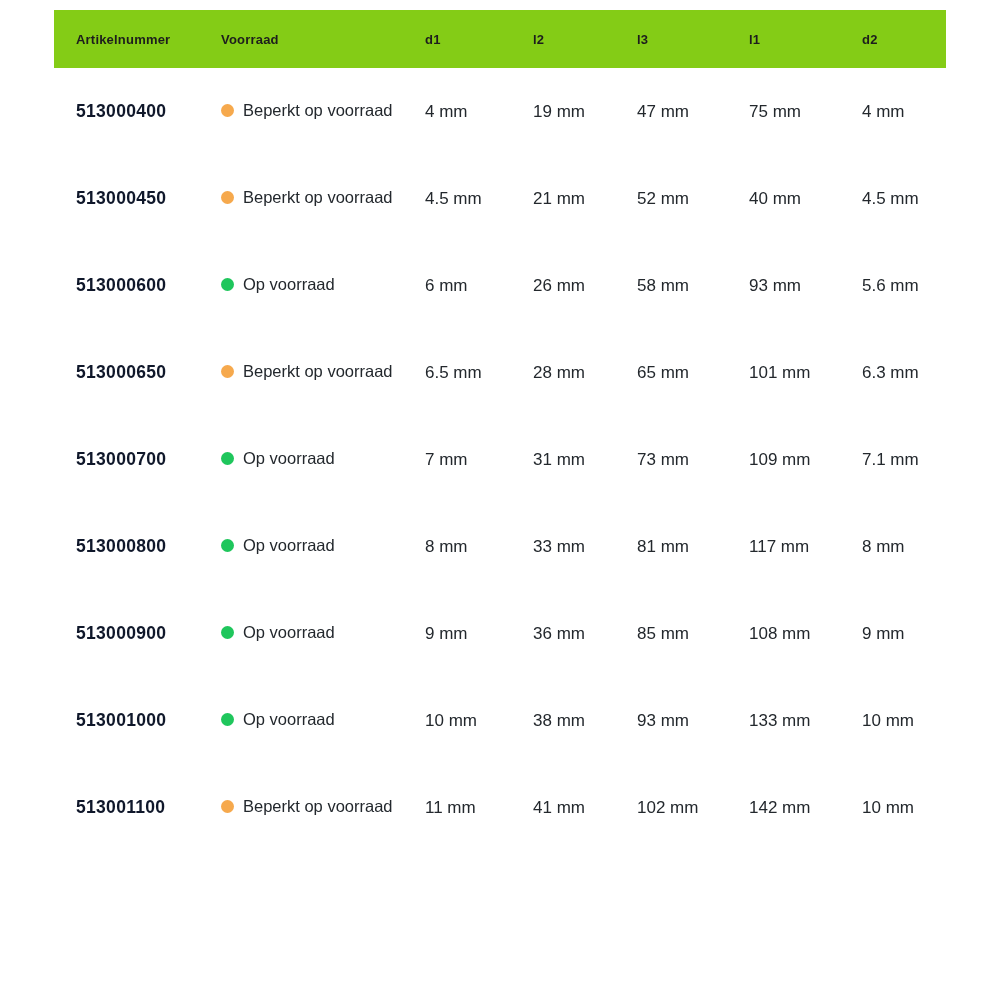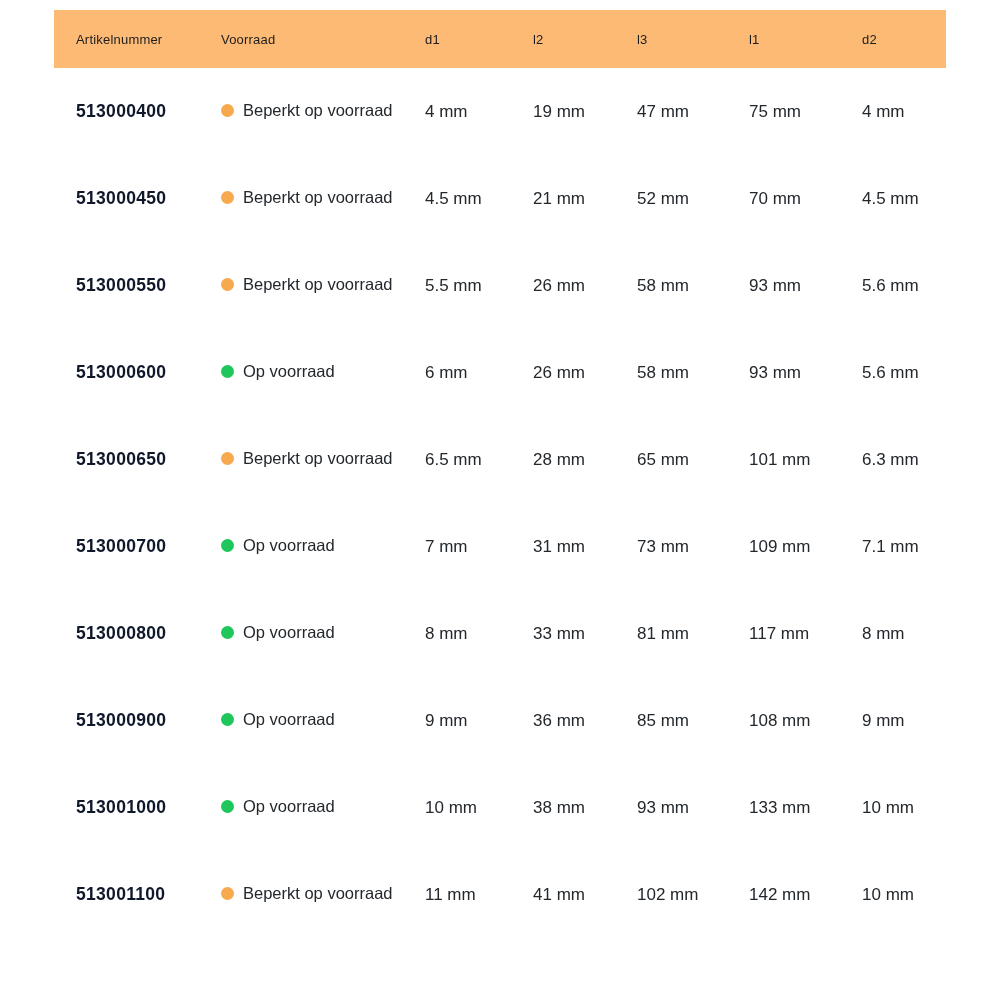--- a/index.html
+++ b/index.html
@@ -24,26 +24,26 @@
   }
   col.c1 { width: 145px; }
   col.c2 { width: 204px; }
   col.c3 { width: 108px; }
   col.c4 { width: 104px; }
   col.c5 { width: 112px; }
   col.c6 { width: 113px; }
   col.c7 { width: 106px; }
 
   thead th {
-    background: #fdba74;
+    background: #84cc16;
     height: 58px;
     text-align: left;
     vertical-align: middle;
     font-size: 13px;
-    font-weight: 400;
+    font-weight: 700;
     letter-spacing: 0.2px;
     padding: 0 0 0 22px;
     color: #1d1d1d;
     white-space: nowrap;
   }
   tbody td {
     height: 87px;
     vertical-align: middle;
     text-align: left;
     padding: 0 0 0 22px;
@@ -118,39 +118,25 @@
     <td class="artnr">513000450</td>
     <td>
       <span class="status">
         <span class="dot" style="background: rgb(246, 169, 77);"></span>
         <span>Beperkt op voorraad</span>
       </span>
     </td>
     <td>4.5 mm</td>
     <td>21 mm</td>
     <td>52 mm</td>
-    <td>70 mm</td>
+    <td>40 mm</td>
     <td>4.5 mm</td>
   </tr>
 
 
-  <tr>
-    <td class="artnr">513000550</td>
-    <td>
-      <span class="status">
-        <span class="dot" style="background: rgb(246, 169, 77);"></span>
-        <span>Beperkt op voorraad</span>
-      </span>
-    </td>
-    <td>5.5 mm</td>
-    <td>26 mm</td>
-    <td>58 mm</td>
-    <td>93 mm</td>
-    <td>5.6 mm</td>
-  </tr>
 
   <tr>
     <td class="artnr">513000600</td>
     <td>
       <span class="status">
         <span class="dot" style="background: rgb(31, 198, 92);"></span>
         <span>Op voorraad</span>
       </span>
     </td>
     <td>6 mm</td>

